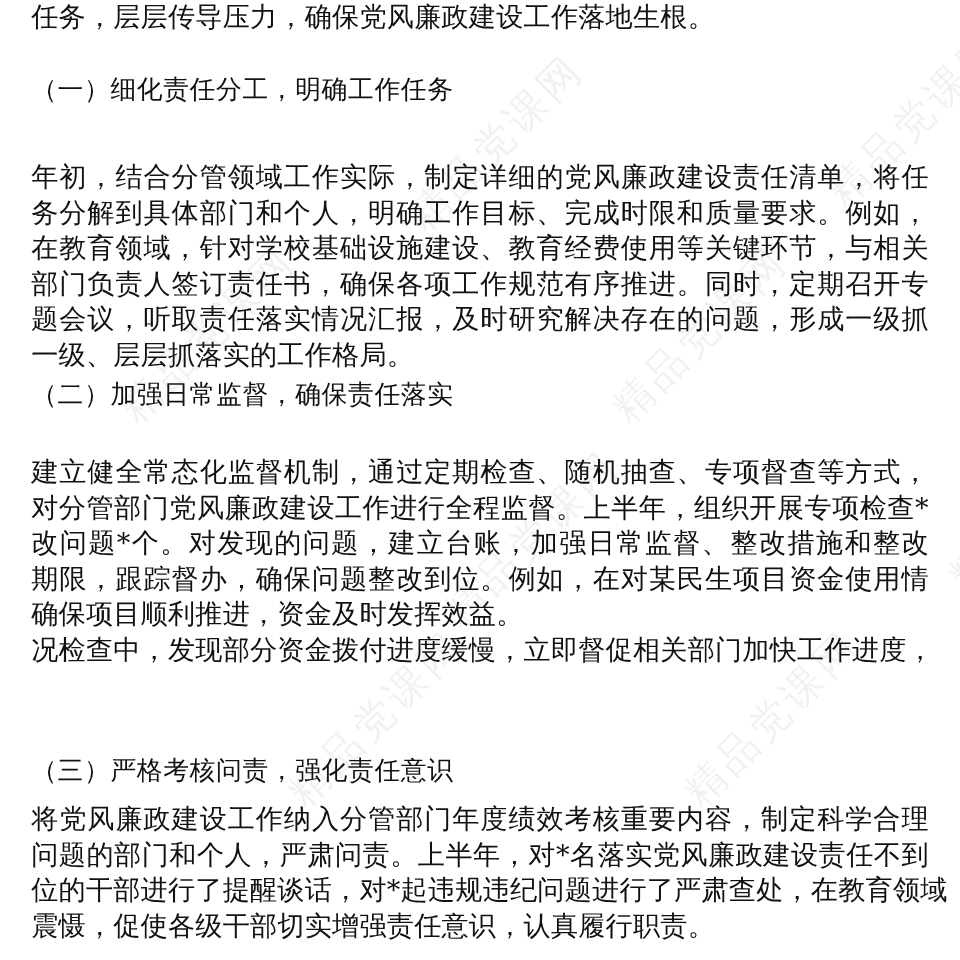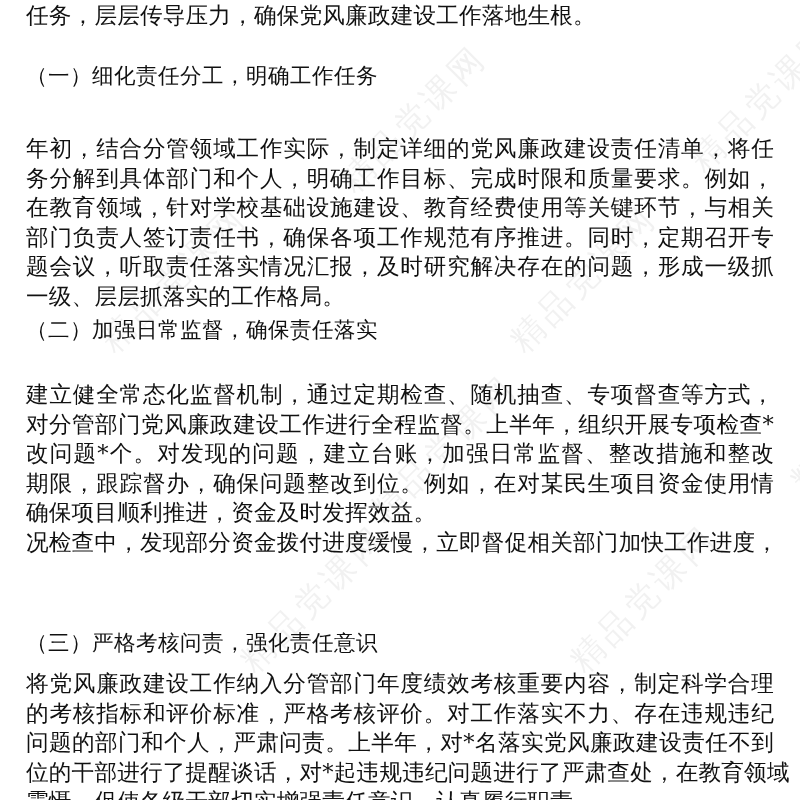--- a/index.html
+++ b/index.html
@@ -110,19 +110,18 @@
     <span class="line">对分管部门党风廉政建设工作进行全程监督。上半年，组织开展专项检查*</span>
     <span class="line">改问题*个。对发现的问题，建立台账，加强日常监督、整改措施和整改</span>
     <span class="line">期限，跟踪督办，确保问题整改到位。例如，在对某民生项目资金使用情</span>
     <span class="line last">确保项目顺利推进，资金及时发挥效益。</span>
     <span class="line">况检查中，发现部分资金拨付进度缓慢，立即督促相关部门加快工作进度，</span>
   </div>
 
   <div class="heading" style="top:629px;">（三）严格考核问责，强化责任意识</div>
   <div class="text-block" style="top:669px;">
     <span class="line">将党风廉政建设工作纳入分管部门年度绩效考核重要内容，制定科学合理</span>
-    <span class="line">的考核指标和评价标准，严格考核评价。对工作落实不力、存在违规违纪</span>
     <span class="line">问题的部门和个人，严肃问责。上半年，对*名落实党风廉政建设责任不到</span>
     <span class="line">位的干部进行了提醒谈话，对*起违规违纪问题进行了严肃查处，在教育领域</span>
     <span class="line last">震慑，促使各级干部切实增强责任意识，认真履行职责。</span>
   </div>
 
 </div>
 
 </body></html>

